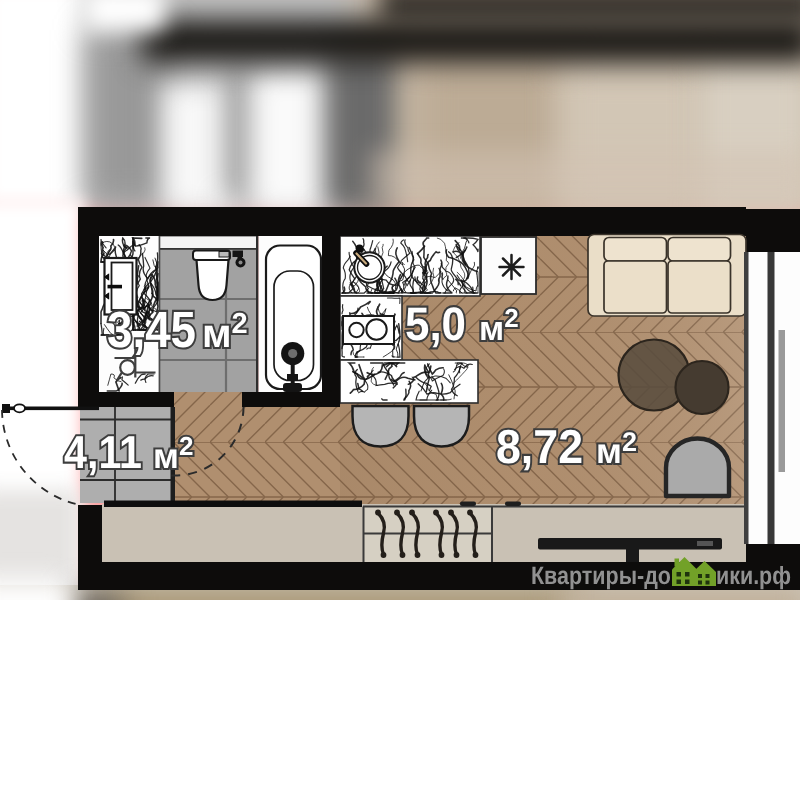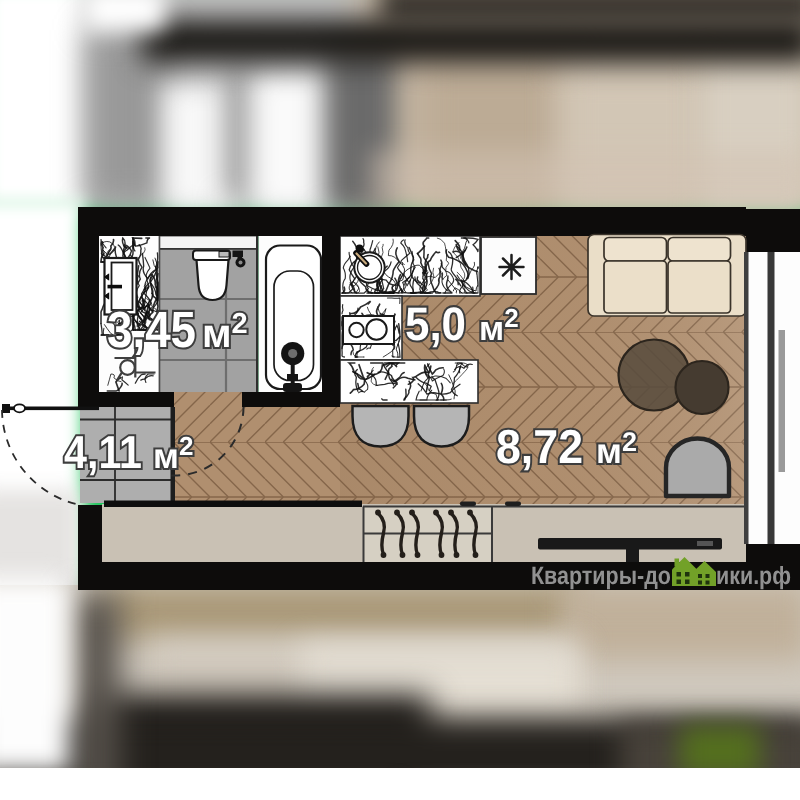--- a/index.html
+++ b/index.html
@@ -1,15 +1,15 @@
 <!DOCTYPE html>
 <html><head><meta charset="utf-8">
 <style>
 html,body{margin:0;padding:0;background:#fff;}
-#page{position:relative;width:800px;height:768px;overflow:hidden;background:#22c55e;font-family:"Liberation Sans",sans-serif;-webkit-font-smoothing:antialiased;}
+#page{position:relative;width:800px;height:600px;overflow:hidden;background:#fca5a5;font-family:"Liberation Sans",sans-serif;-webkit-font-smoothing:antialiased;}
 .b{position:absolute;}
 </style></head>
 <body>
 <div id="page">
 
 <div class="b" style="left:-20px;top:-20px;width:840px;height:230px;background:linear-gradient(90deg,#ffffff 0 11%,#c2c2c2 14% 42%,#c9bba9 47% 100%);filter:blur(10px);"></div>
 <div class="b" style="left:88px;top:30px;width:82px;height:177px;background:#989898;filter:blur(16px);"></div>
 <div class="b" style="left:163px;top:85px;width:78px;height:127px;background:#f8f8f8;filter:blur(13px);"></div>
 <div class="b" style="left:225px;top:65px;width:33px;height:135px;background:#9e9e9e;filter:blur(14px);"></div>
 <div class="b" style="left:252px;top:75px;width:83px;height:137px;background:#fafafa;filter:blur(13px);"></div>

